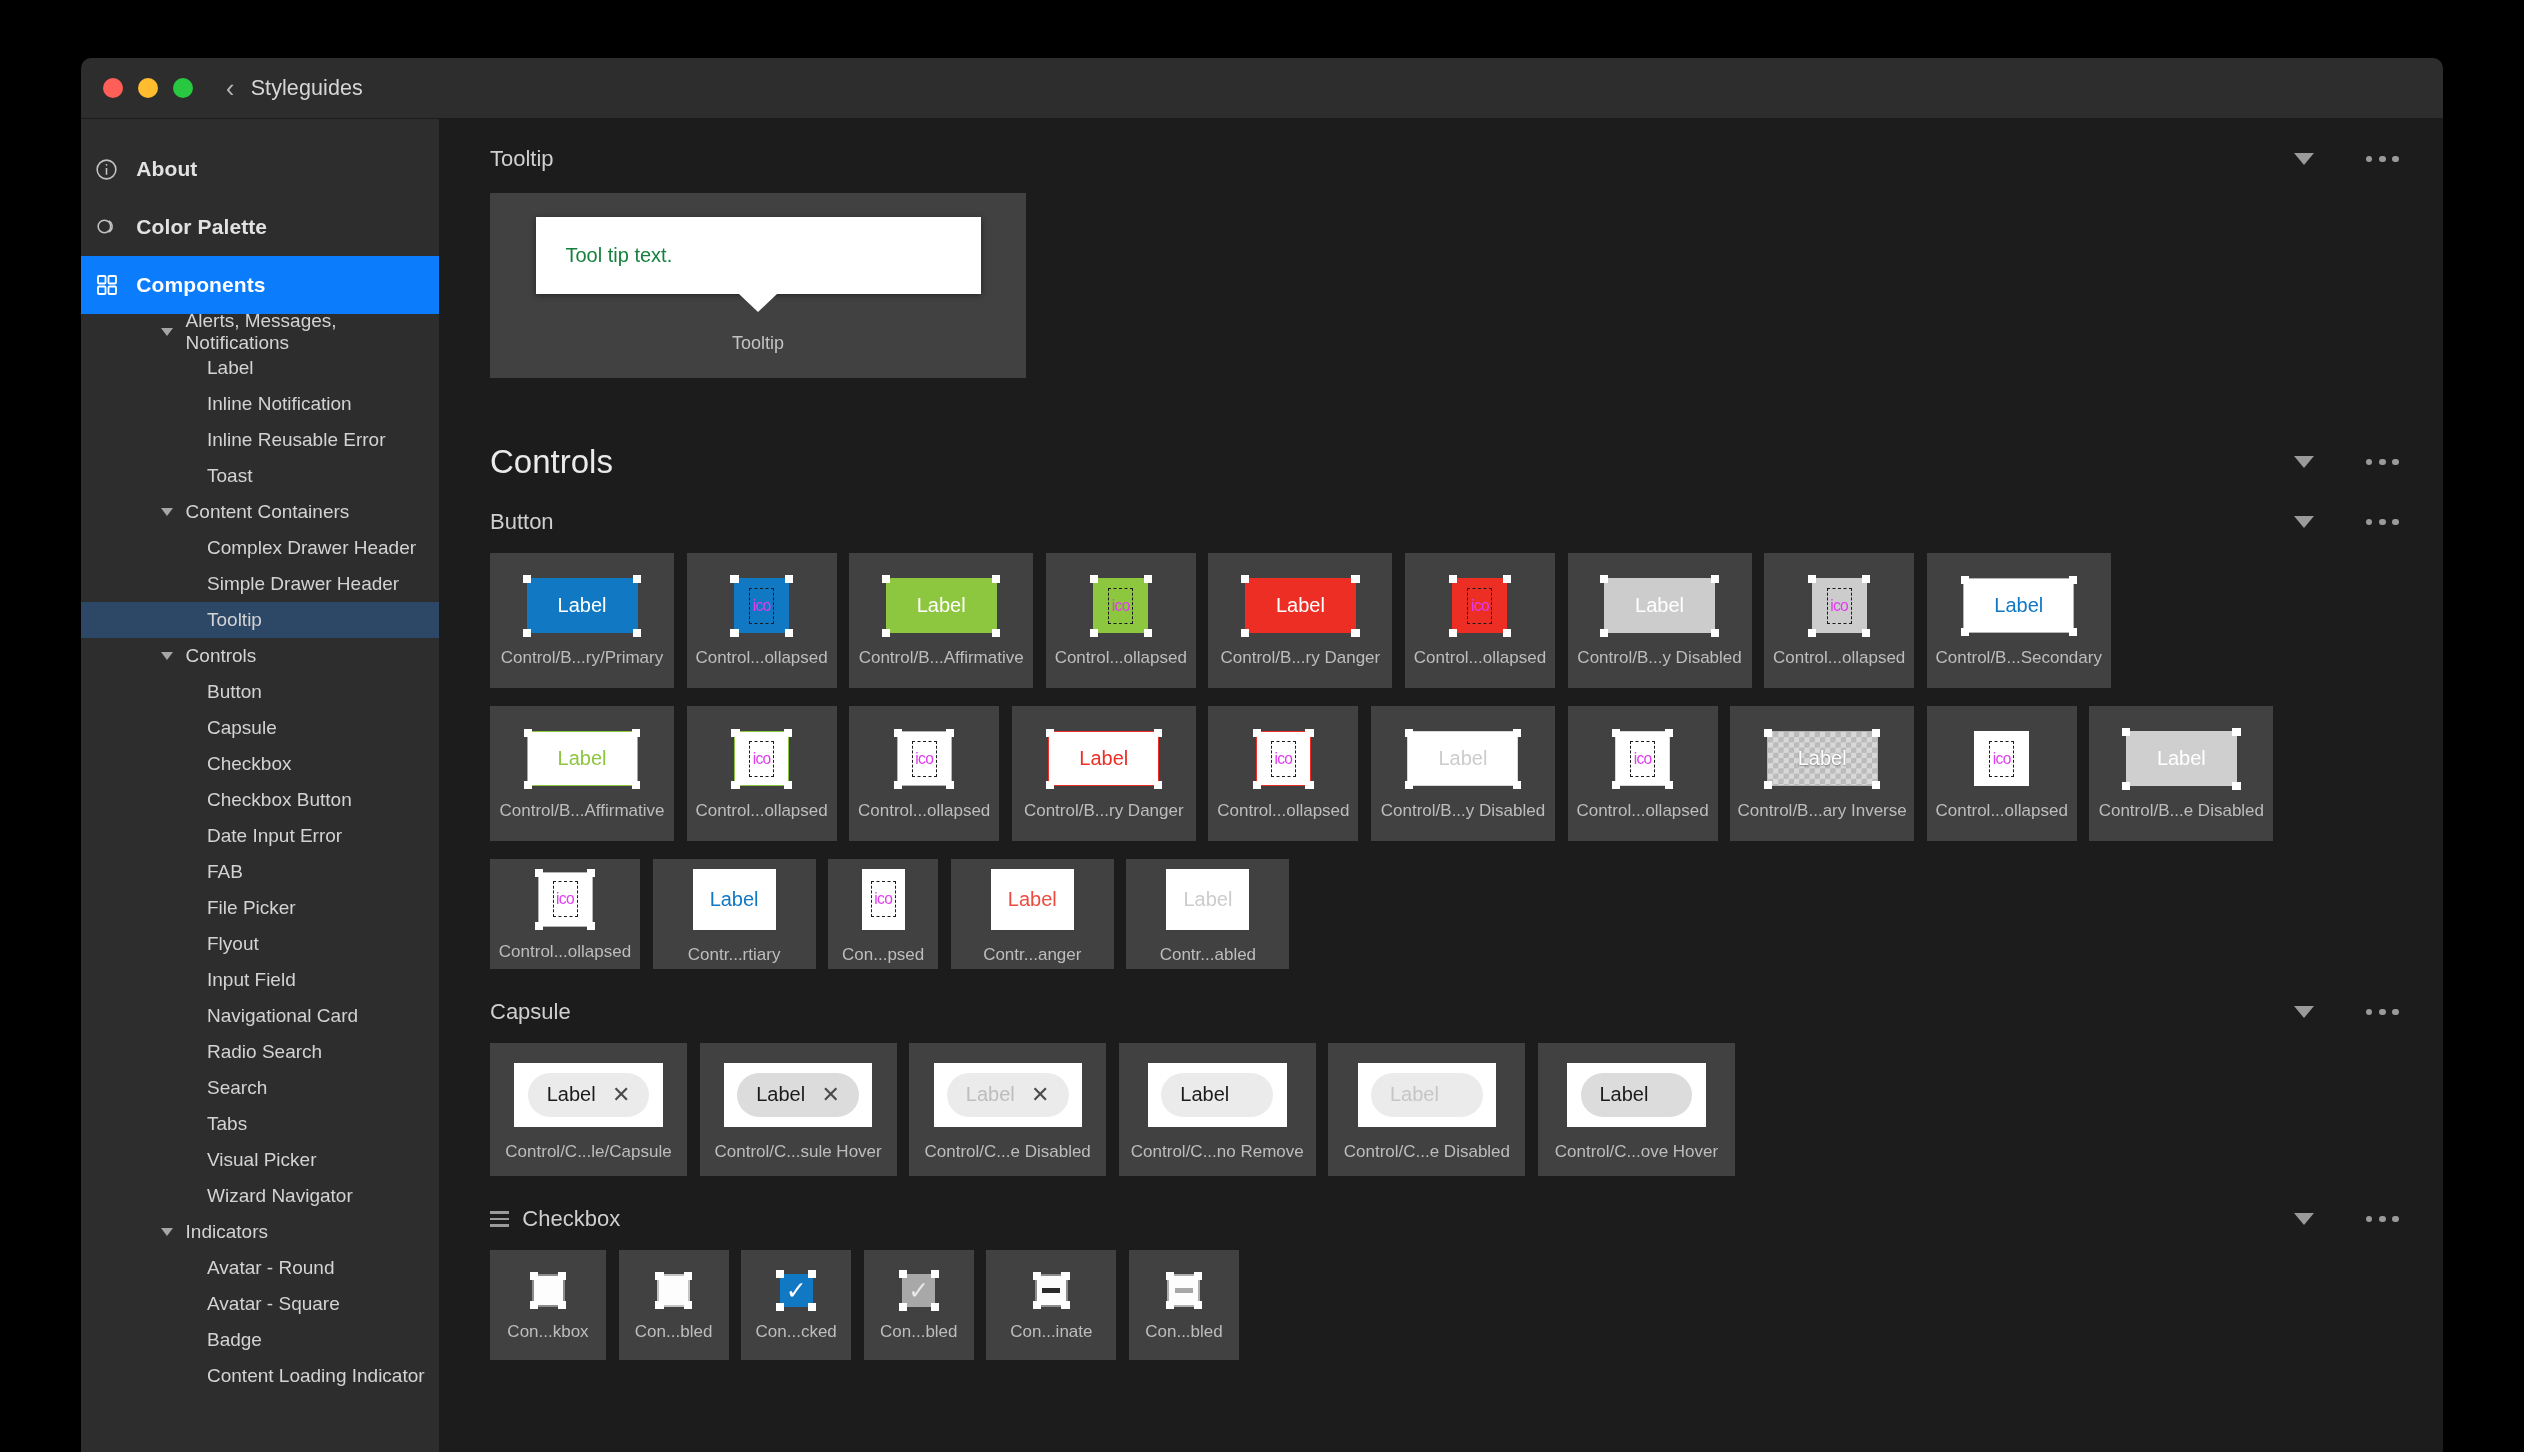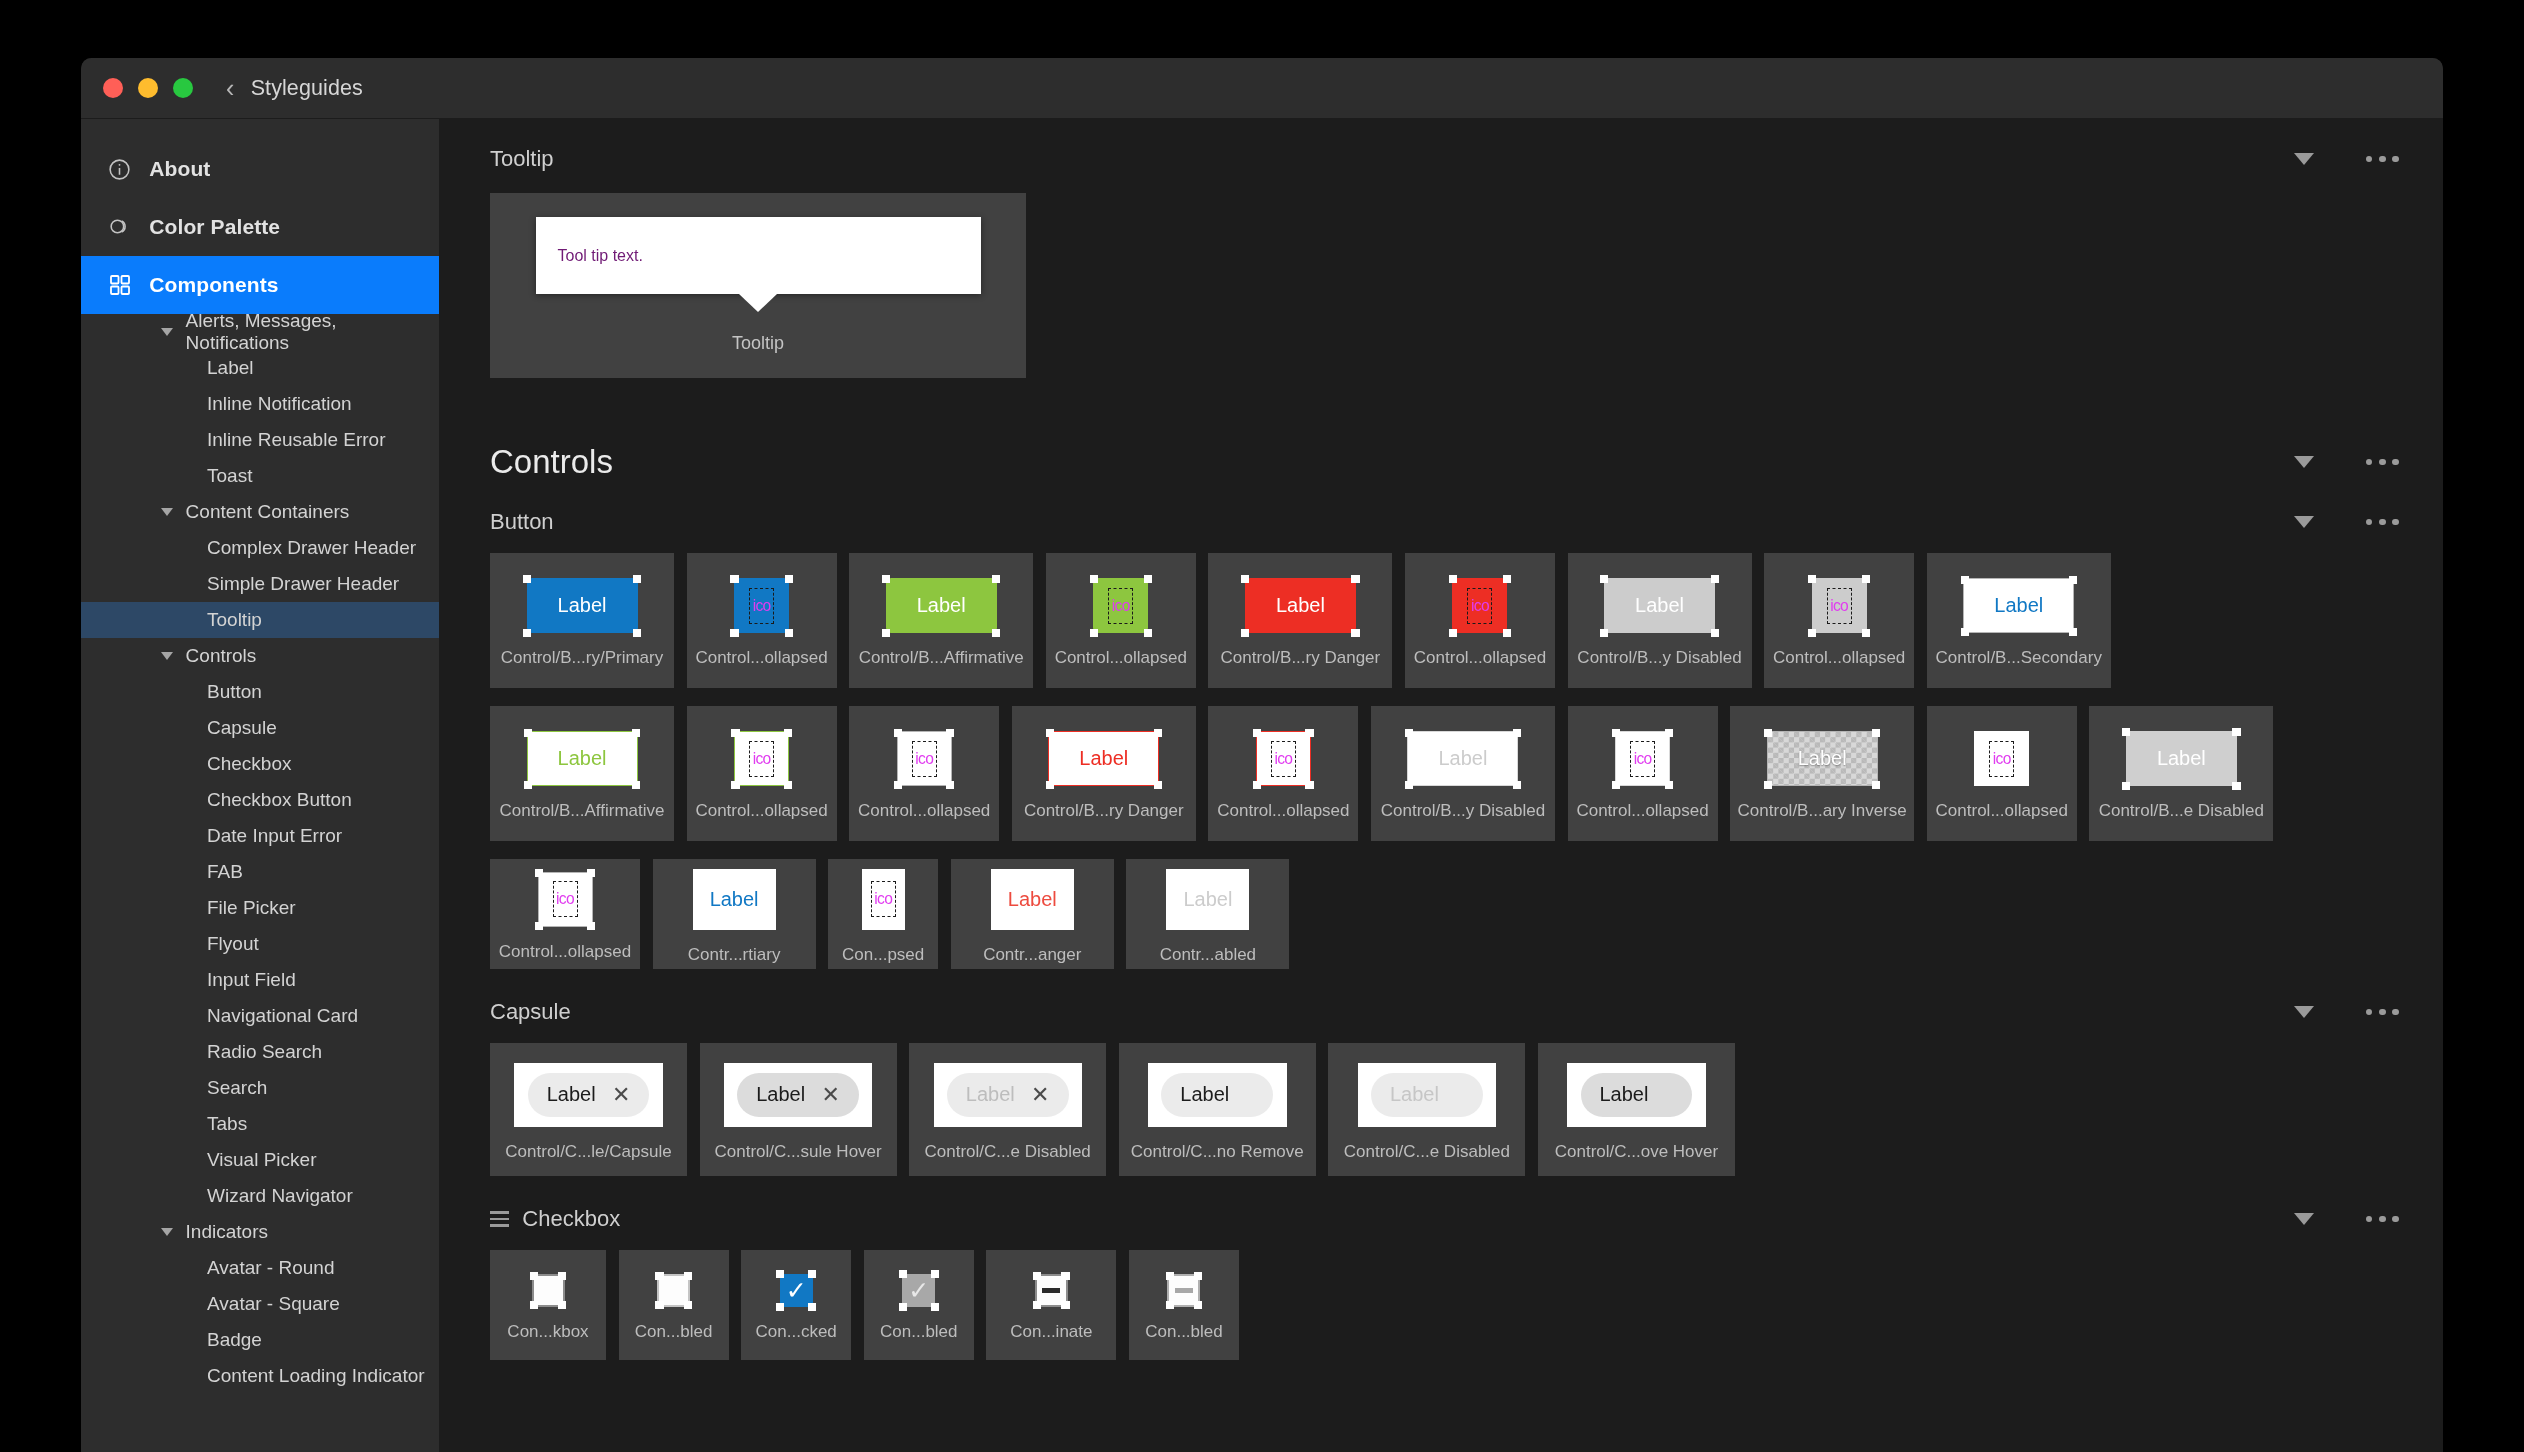--- a/index.html
+++ b/index.html
@@ -46,21 +46,21 @@
   
   .sidebar {
     width: 359px; flex: none;
     background: #2d2d2d;
     padding-top: 21px;
     overflow: hidden;
     border-right: 0.7px solid #1c1c1c;
   }
   .nav-top {
     display: flex; align-items: center;
-    height: 58px; padding-left: 25px; gap: 16.3px; text-align: center;
+    height: 58px; padding-left: 12px; gap: 16.3px; text-align: center;
   }
   .nav-top.selected { background: #0a7cfc; }
   .nav-top .nav-ico {
     width: 27px; height: 27px; flex: none;
     display: flex; align-items: center; justify-content: center;
     color: #c2c2c2;
   }
   .nav-top.selected .nav-ico { color: #fff; }
   .nav-top .nav-lbl {
     font-size: 21px; font-weight: bold; color: #e2e2e2;
@@ -120,21 +120,21 @@
     align-items: center; justify-content: center;
     gap: 0;
   }
   .tt-wrap { position: relative; width: 445px; }
   .tt-box {
     background: #fff; height: 77px;
     display: flex; align-items: center;
     padding-left: 22px;
     box-shadow: 0 2.2px 6.7px rgba(0,0,0,.45);
   }
-  .tt-box span { font-size: 16px; color: #701a75; }
+  .tt-box span { font-size: 20px; color: #15803d; margin-left: 8px; }
   .tt-arrow {
     position: absolute; left: 50%; transform: translateX(-50%);
     top: 77px;
     width: 0; height: 0;
     border-left: 19px solid transparent;
     border-right: 19px solid transparent;
     border-top: 18px solid #fff;
   }
   .tt-caption {
     margin-top: 39px; font-size: 18px; color: #c4c4c4;

